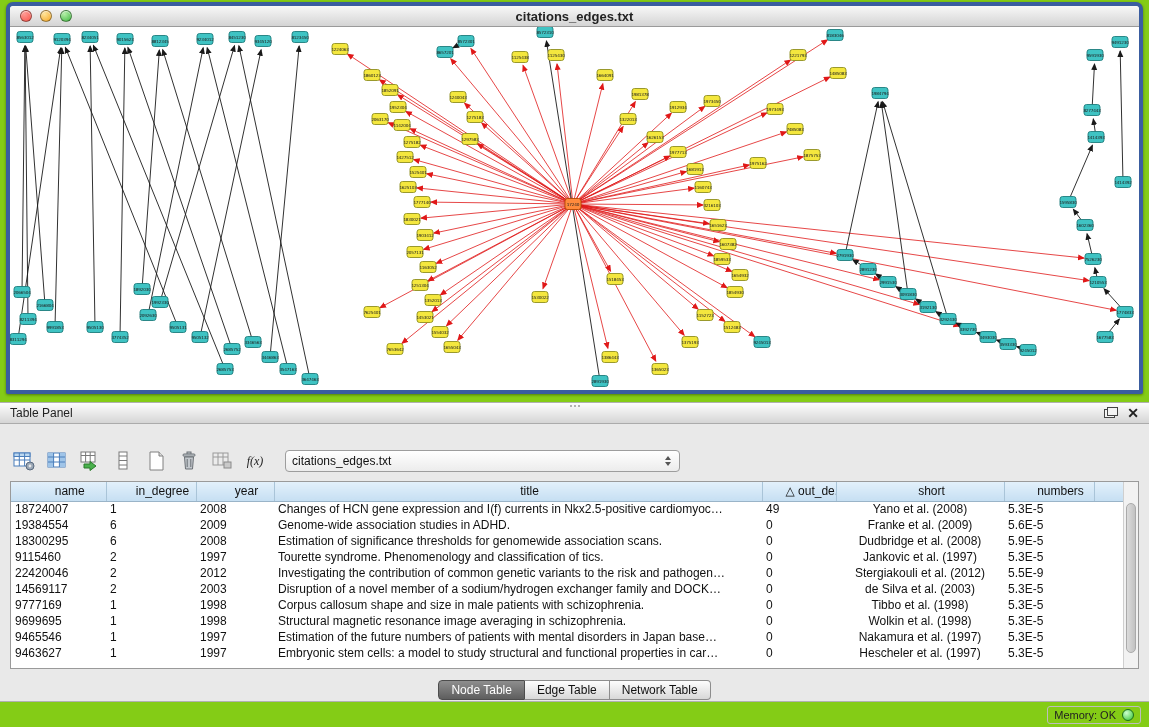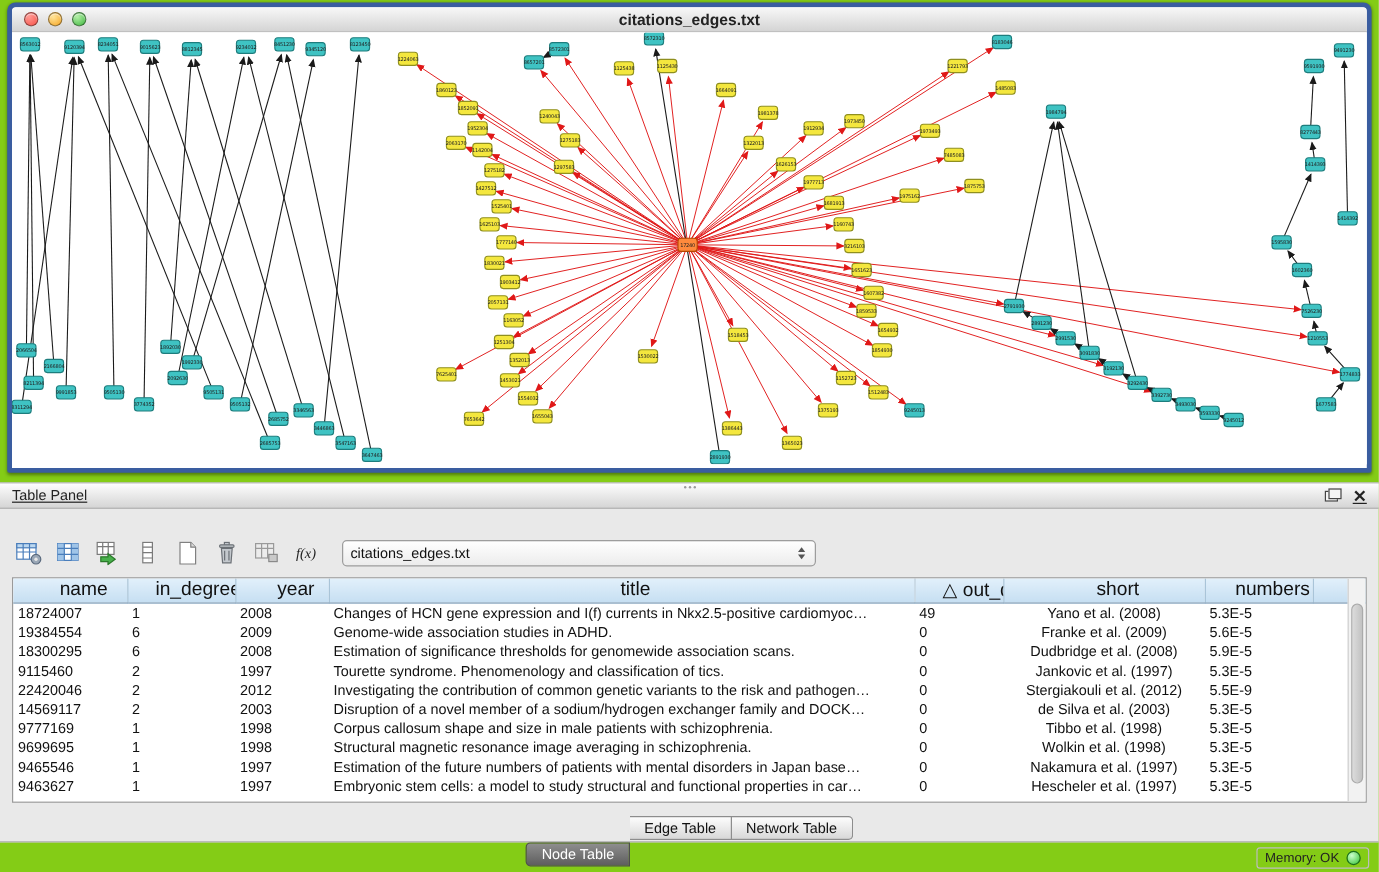--- a/index.html
+++ b/index.html
@@ -21,21 +21,21 @@
   .win-title { position:absolute; left:0; right:0; text-align:center; font-size:13px; color:#222; font-weight:bold; }
   .netview { position:relative; width:1129px; height:360px; background:#ffffff; overflow:hidden; }
   #graph-svg { width:100%; height:100%; display:block; }
   #graph-svg text { font-size:4.2px; font-family:"DejaVu Sans", sans-serif; fill:#222;
                     text-anchor:middle; letter-spacing:-0.2px; }
 
   
   .table-panel { position:absolute; left:0; top:402px; width:1149px; height:300px;
                  background:#e9e9e9; border-top:1px solid #b0b0b0; border-bottom:1px solid #b0b0b0; }
   .panel-header { height:21px; background:linear-gradient(#fdfdfd,#d5d5d5); border-bottom:1px solid #ababab;
-                  display:flex; align-items:center; padding:1px 10px; font-size:12px; color:#222; position:relative;text-decoration:underline; }
+                  display:flex; align-items:center; padding:1px 10px; font-size:12px; color:#222; position:relative; }
   .grip { position:absolute; left:50%; top:2px; transform:translateX(-50%); display:flex; gap:2px; }
   .grip i { width:2px; height:2px; background:#9a9a9a; border-radius:50%; display:block; }
   .ph-icons { margin-left:auto; display:flex; align-items:center; gap:12px; }
   .float-icon { width:11px; height:9px; border:1px solid #444; position:relative; background:#f4f4f4; }
   .float-icon::before { content:""; position:absolute; left:2px; top:-3px; width:9px; height:7px;
                         border:1px solid #444; background:#f4f4f4; }
   .close-x { font-size:14px; font-weight:bold; color:#222; cursor:pointer; line-height:1; }
 
   .panel-body { padding:25px 7px 0 7px; }
   .toolbar { display:flex; align-items:center; gap:7px; padding:0 4px 8px 4px; }
@@ -45,34 +45,34 @@
   .combo { width:395px; height:22px; margin-left:10px; background:linear-gradient(#ffffff,#ececec);
            border:1px solid #9d9d9d; border-radius:4px; display:flex; align-items:center;
            padding:0 6px; font-size:12px; color:#111; cursor:pointer; }
   .spin { margin-left:auto; display:flex; flex-direction:column; gap:2px; padding-right:2px; }
   .spin .up { width:0; height:0; border-left:3.5px solid transparent; border-right:3.5px solid transparent; border-bottom:4px solid #555; }
   .spin .dn { width:0; height:0; border-left:3.5px solid transparent; border-right:3.5px solid transparent; border-top:4px solid #555; }
 
   .table-container { position:relative; margin:0 3px; border:1px solid #9a9a9a; background:#fff; height:188px; overflow:hidden; }
   table { table-layout:fixed; border-collapse:collapse; width:100%; font-size:12px; color:#111; }
   thead th { height:19px; background:linear-gradient(#e2f0fb,#c6dff2); border-right:1px solid #a9c4d8;
-             border-bottom:1px solid #9ab4c8; font-weight:normal; font-size:16px; text-align:center;
+             border-bottom:1px solid #9ab4c8; font-weight:normal; font-size:12px; text-align:center;
              overflow:hidden; white-space:nowrap; cursor:pointer;padding-left:23px; }
   tbody td { height:16px; padding:0 4px; white-space:nowrap; overflow:hidden; text-overflow:ellipsis; }
   td.c5 { text-align:center; }
   .vscroll { position:absolute; right:0; top:0; bottom:0; width:15px; background:#f2f2f2; border-left:1px solid #cfcfcf; }
   .vthumb { position:absolute; left:2px; right:2px; top:21px; height:150px; background:linear-gradient(90deg,#dcdcdc,#c2c2c2); border:1px solid #aaa; border-radius:5px; }
 
   .tabs-bar { display:flex; justify-content:center; margin-top:11px; }
   .tab { height:20px; padding:0 12px; font-size:12px; display:flex; align-items:center;
          background:linear-gradient(#fdfdfd,#d8d8d8); border:1px solid #8d8d8d; color:#111; cursor:pointer; }
   .tab:first-child { border-radius:4px 0 0 4px; }
   .tab:last-child { border-radius:0 4px 4px 0; border-left:none; }
   .tab.mid { border-left:none; }
-  .tab.selected { background:linear-gradient(#8e8e8e,#5e5e5e); color:#fff; border-color:#4d4d4d;margin-top:22px; }
+  .tab.selected { background:linear-gradient(#8e8e8e,#5e5e5e); color:#fff; border-color:#4d4d4d; }
 
   
   .statusbar { position:absolute; left:0; bottom:0; width:1149px; height:25px;
                display:flex; align-items:center; justify-content:flex-end; padding-right:8px; gap:6px;padding-left:10px; }
   .mem-wrap { display:flex; align-items:center; gap:6px; border:1px solid #bdbdbd; border-radius:3px; padding:2px 6px; }
   .mem-label { font-size:11px; color:#222; }
   .mem-dot { width:12px; height:12px; border-radius:50%; border:1px solid #1c6f1c;
              background:radial-gradient(circle at 35% 30%, #ccffcc, #34c234); }
 </style>
 </head>

